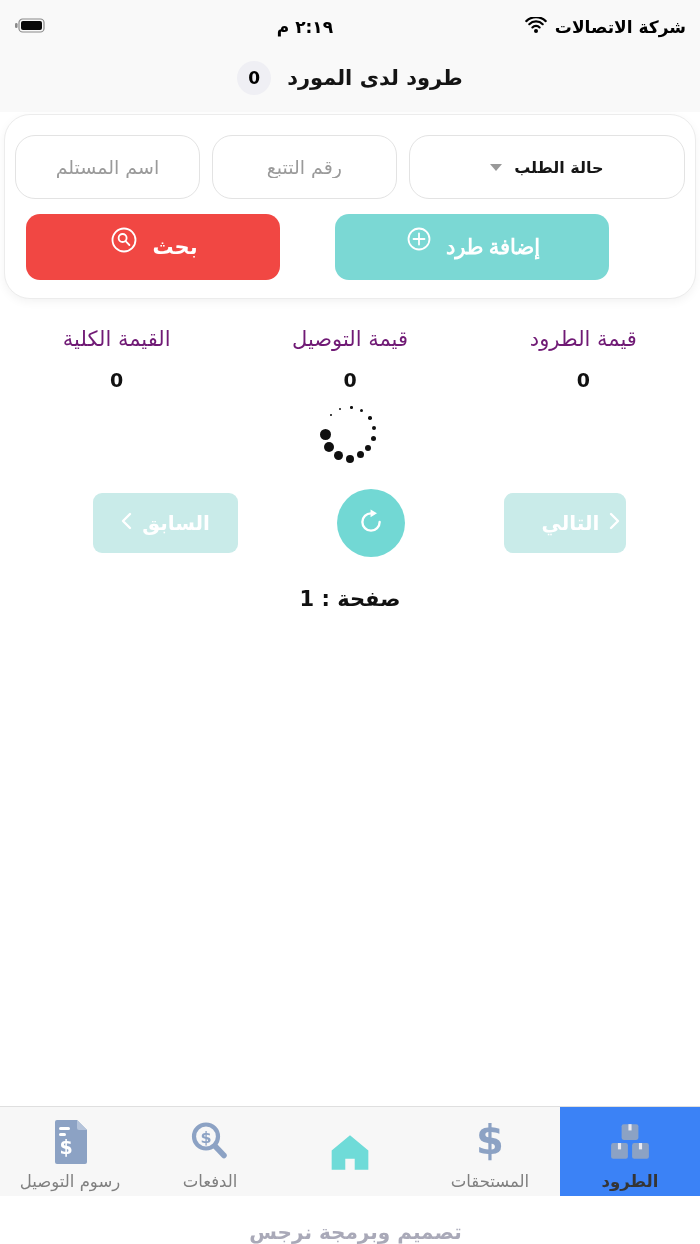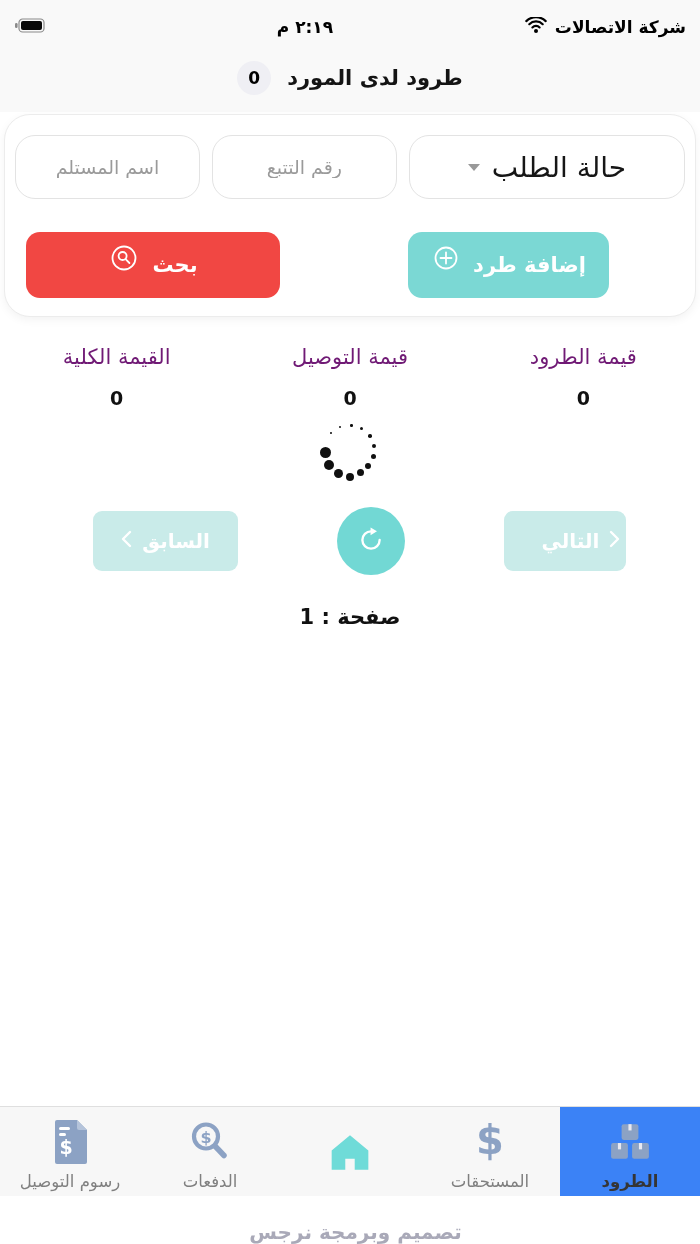--- a/index.html
+++ b/index.html
@@ -37,45 +37,44 @@
     border:1px solid #ececec; border-radius:26px;
     box-shadow:0 3px 10px rgba(0,0,0,0.05);
     padding:20px 8px 18px 8px;
   }
   .fields-row { display:flex; gap:12px; padding:0 2px; }
   .field {
     height:64px; border:1px solid #e3e3e3; border-radius:20px;
     background:#fff; display:flex; align-items:center; justify-content:center;
   }
   .field-select { flex:1.5; gap:12px; cursor:pointer; }
-  .select-label { font-size:28px; font-weight:400; color:#161616; }
+  .select-label { font-size:16px; font-weight:700; color:#161616; }
   .chevron-down {
     width:0; height:0; border-left:6px solid transparent;
     border-right:6px solid transparent; border-top:7px solid #999;
   }
   .field-input { flex:1; }
   .field-input input {
     width:100%; height:100%; border:none; outline:none; background:transparent;
     text-align:center; font-size:19px; color:#333;
     font-family:"DejaVu Sans", sans-serif;
   }
   .field-input input::placeholder { color:#9a9a9a; opacity:1; }
   .buttons-row {
     display:flex; justify-content:space-between; align-items:center;
     margin-top:15px; padding:0 78px 0 13px;
   }
   .btn {
     height:66px; border:none; border-radius:14px; cursor:pointer;
     display:flex; align-items:center; justify-content:center; gap:12px;
     color:#fff; font-size:21px; font-weight:700;
     font-family:"DejaVu Sans", sans-serif;
-    margin-top:18px;
   }
   .btn .btn-icon { transform:translateY(-5px); }
-  .btn-add { width:201px; background:#7bd8d4; }
+  .btn-add { width:274px; background:#7bd8d4;font-family:Liberation Serif, serif; }
   .btn-search { width:254px; background:#f14743; }
   
   .stats-row { display:flex; margin-top:28px; }
   .stat { flex:1; display:flex; flex-direction:column; align-items:center; gap:18px; }
   .stat-label { font-size:21px; font-weight:400; color:#701a75; }
   .stat-value { font-size:19px; font-weight:700; color:#111; }
   
   .spinner-wrap { display:flex; justify-content:center; margin-top:12px; }
   .spinner { position:relative; width:62px; height:62px; }
   .spinner i { position:absolute; display:block; background:#101010; border-radius:50%; }

